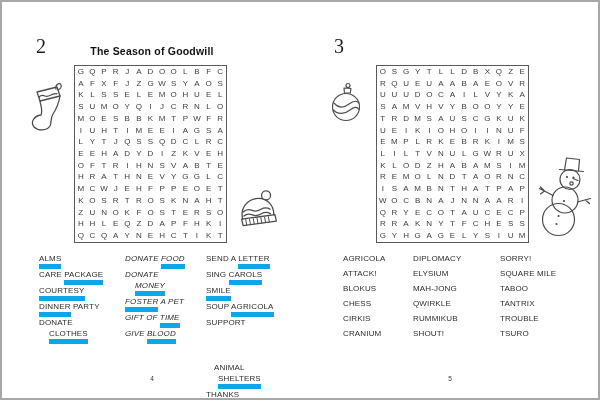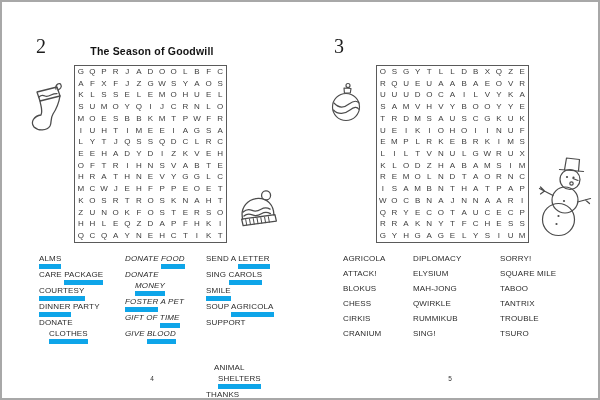--- a/index.html
+++ b/index.html
@@ -613,21 +613,21 @@
           <div class="wentry">
             <div class="wline"><span>MAH-JONG</span></div>
           </div>
           <div class="wentry">
             <div class="wline"><span>QWIRKLE</span></div>
           </div>
           <div class="wentry">
             <div class="wline"><span>RUMMIKUB</span></div>
           </div>
           <div class="wentry">
-            <div class="wline"><span>SING!</span></div>
+            <div class="wline"><span>SHOUT!</span></div>
           </div>
         </div>
         <div class="wcol">
           <div class="wentry">
             <div class="wline"><span>SORRY!</span></div>
           </div>
           <div class="wentry">
             <div class="wline"><span>SQUARE MILE</span></div>
           </div>
           <div class="wentry">

